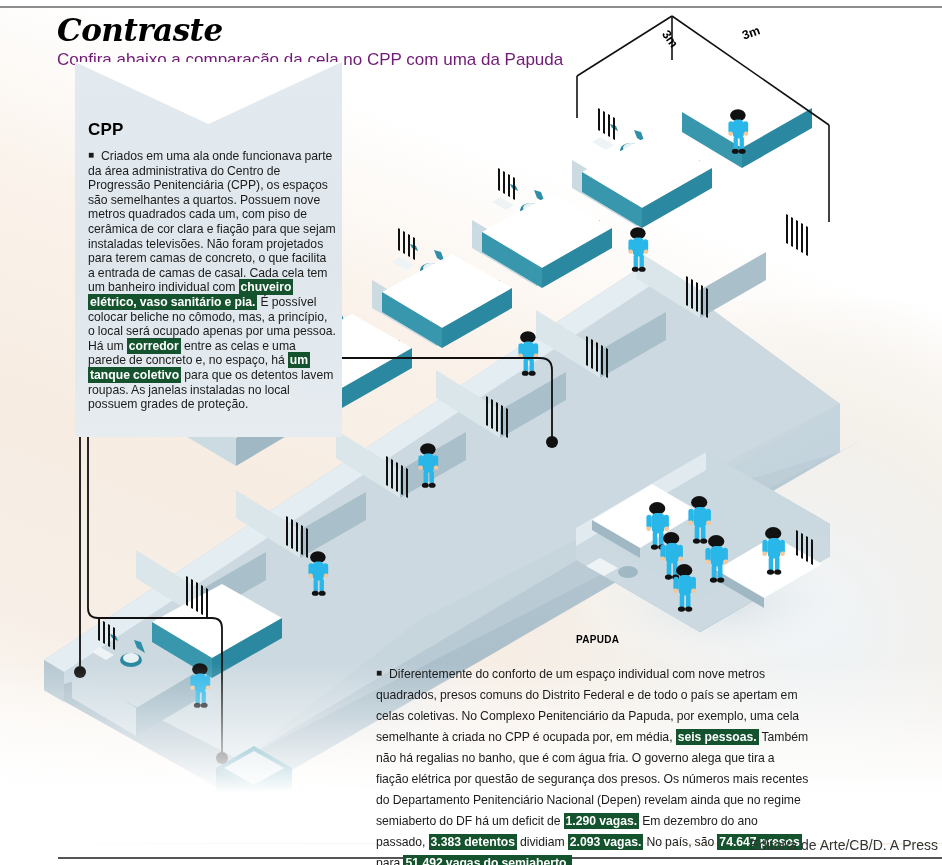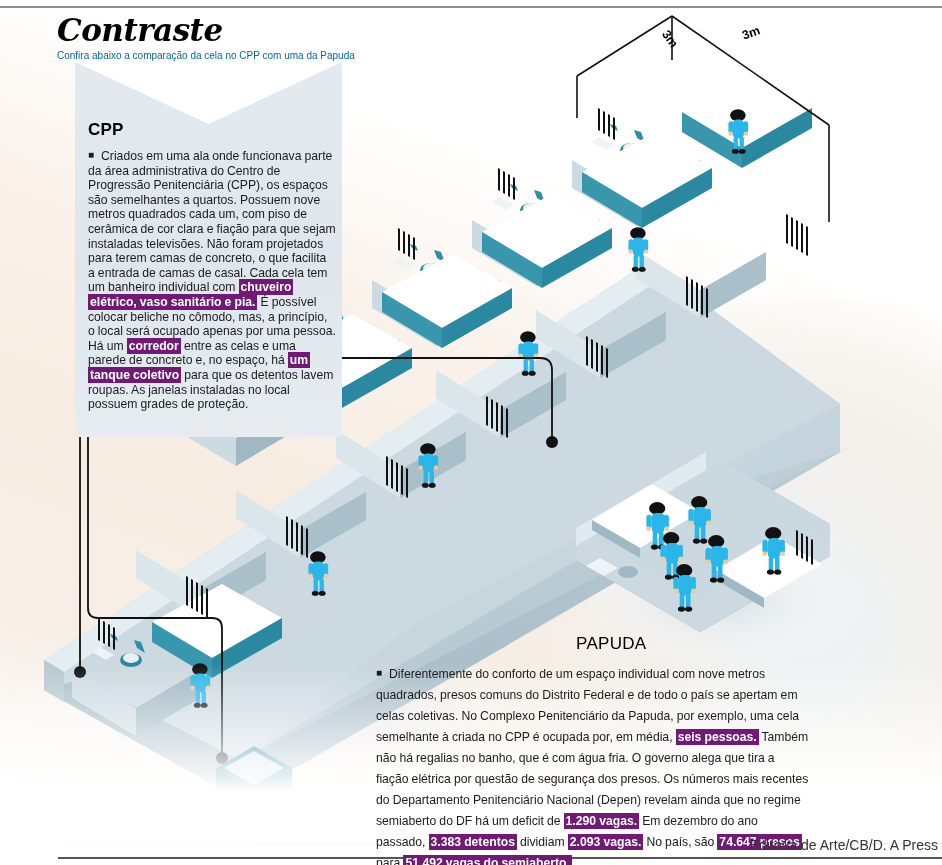--- a/index.html
+++ b/index.html
@@ -42,21 +42,21 @@
 
   
   .header { position:absolute; left:57px; top:14px; width:600px; }
   .title {
     font-family:"DejaVu Serif", serif;
     font-weight:bold; font-style:italic;
     font-size:31px; letter-spacing:-0.5px;
     color:#000; margin:0; line-height:1.05;
   }
   .subtitle {
-    font-size:10px; color:#0369a1; margin:2px 0 0 0; line-height:1.3;
+    font-size:17px; color:#701a75; margin:2px 0 0 0; line-height:1.3;
   }
 
   
   .cpp-panel {
     position:absolute; left:75px; top:62px; width:267px; height:375px;
     background:linear-gradient(180deg,#e3eaef 0%,#dfe7ed 55%,#e6ecf0 100%);
     clip-path: polygon(0 0, 100% 0, 100% 100%, 0 100%, 0 0);
   }
   .cpp-notch {
     position:absolute; left:75px; top:62px; width:267px; height:62px;
@@ -67,29 +67,29 @@
   .sec-title {
     font-size:17px; font-weight:bold; color:#000; margin:0 0 8px 0;
     letter-spacing:0.2px;
   }
   .para {
     font-size:12.2px; line-height:14.6px; color:#1b1b1b; margin:0;
     text-align:left; word-spacing:-0.3px;
   }
   .bullet { font-size:10px; vertical-align:2px; margin-right:7px; }
   .hl {
-    background:#701a75; color:#fff; font-weight:bold;
+    background:#14532d; color:#fff; font-weight:bold;
     padding:1px 2px; box-decoration-break:clone;
     -webkit-box-decoration-break:clone;
   }
 
   
   .papuda-title {
     position:absolute; left:576px; top:634px;
-    font-size:17px; font-weight:normal; color:#000; letter-spacing:0.3px;
+    font-size:10px; font-weight:bold; color:#000; letter-spacing:0.3px;
   }
   .papuda-body {
     position:absolute; left:376px; top:662px; width:434px;
   }
   .papuda-body .para { line-height:21px; font-size:12.2px; }
 
   
   .credit {
     position:absolute; right:4px; bottom:12px;
     font-size:14px; color:#333;

